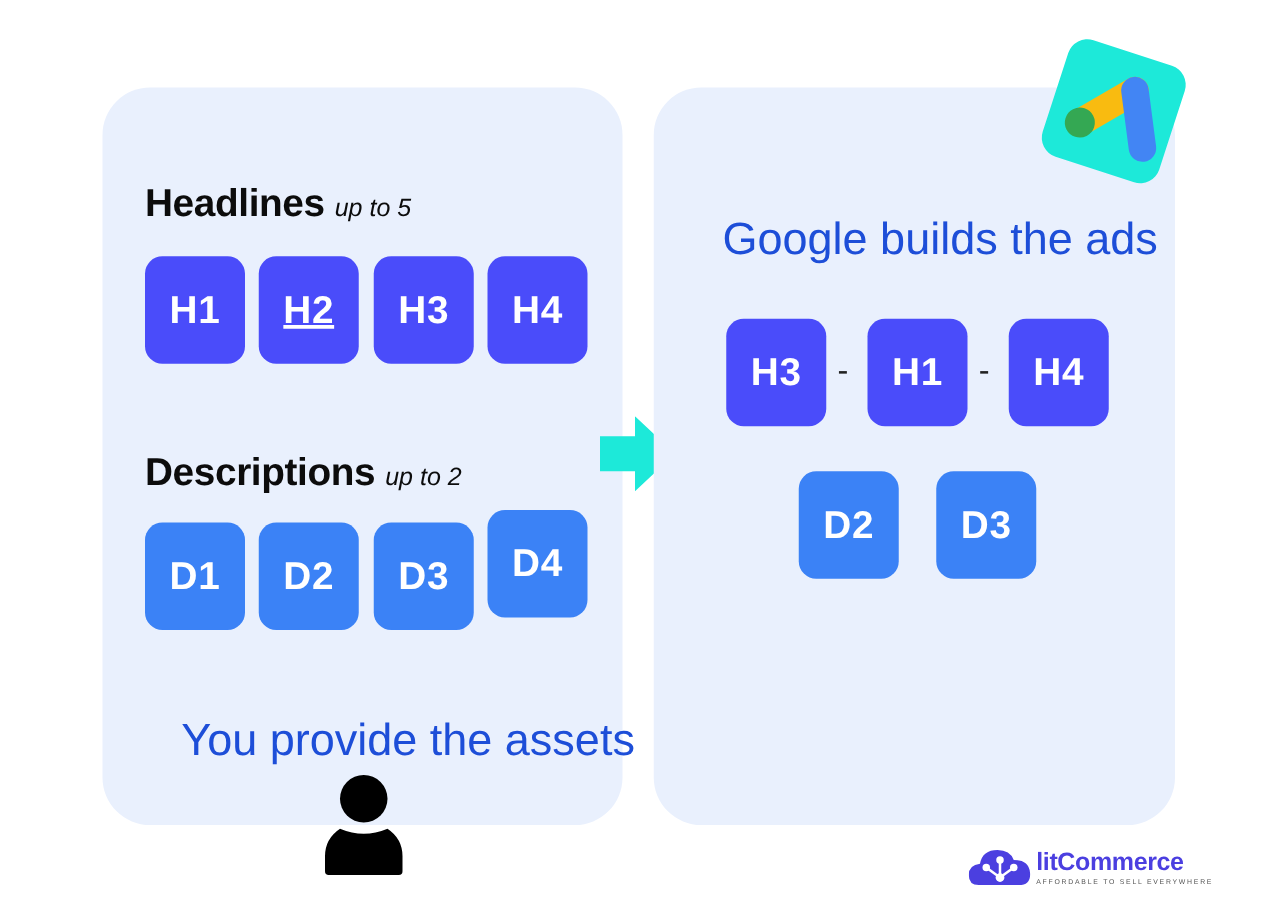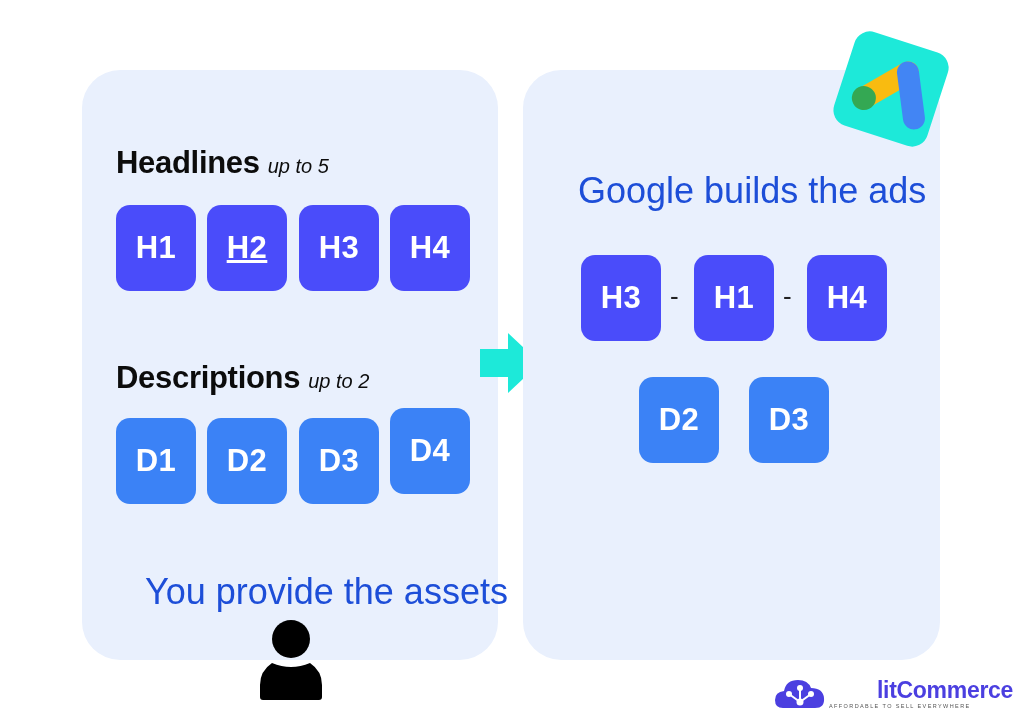--- a/index.html
+++ b/index.html
@@ -32,21 +32,21 @@
     .dash {
       position: absolute; font-size: 26px; color: #222; font-weight: 400;
     }
     .caption {
       position: absolute; font-size: 36px; color: #1d4ed8; font-weight: 400; white-space: nowrap;
     }
     #arrow { position: absolute; left: 480px; top: 333px; }
     #ads-logo { position: absolute; left: 828px; top: 26px; }
     #person { position: absolute; left: 258px; top: 619px; }
     #brand { position: absolute; left: 775px; top: 676px; display: flex; align-items: center; }
-    #brand .name { font-weight: 700; font-size: 23px; color: #4b3fe0; letter-spacing: -0.3px; line-height: 24px; margin-left: 48px; }
+    #brand .name { font-weight: 700; font-size: 20px; color: #4b3fe0; letter-spacing: -0.3px; line-height: 24px; }
     #brand .tag { font-size: 5.5px; color: #555; letter-spacing: 1.4px; margin-top: 1px; }
   </style>
 </head>
 <body>
 
 <div class="panel" id="left-panel"></div>
 
 <div class="section-title" style="left:116px; top:145px;">
   <span>Headlines</span><span class="sub">up to 5</span>
 </div>

